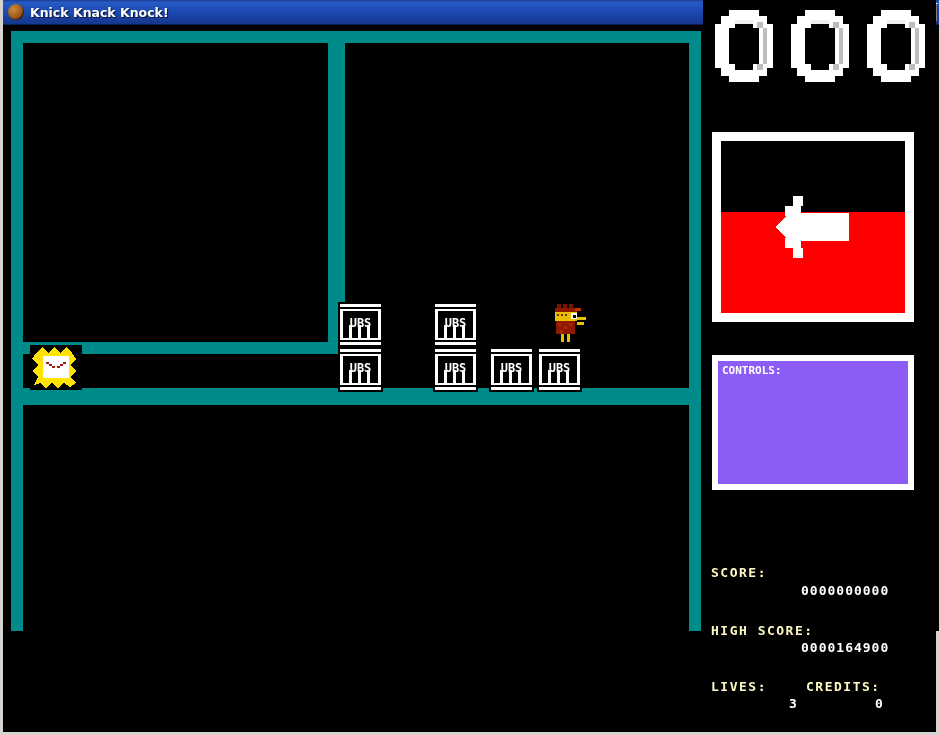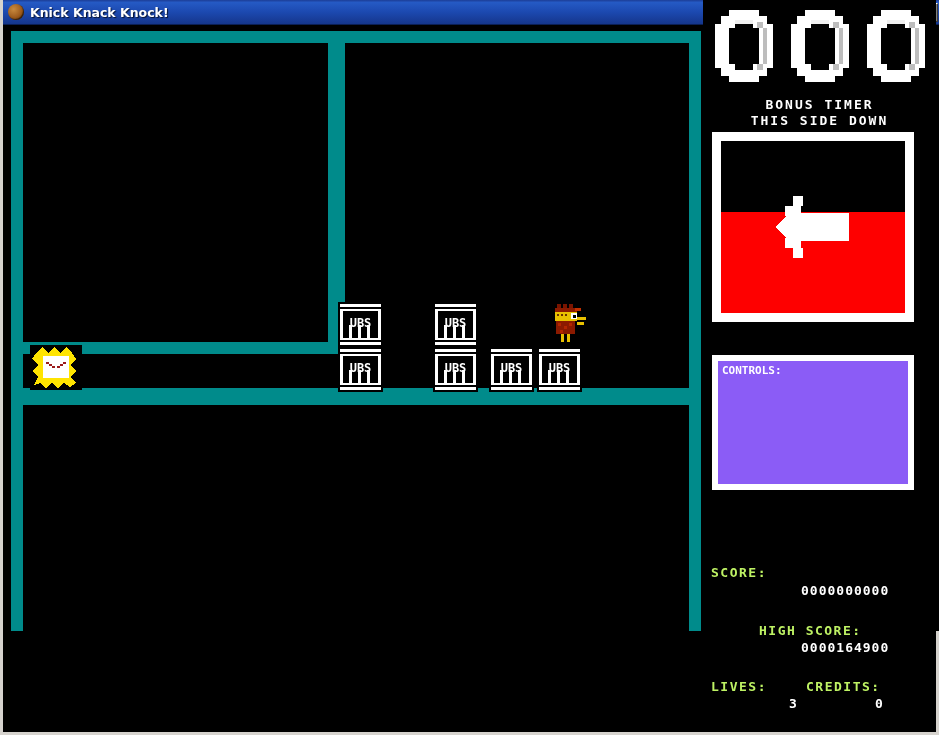--- a/index.html
+++ b/index.html
@@ -113,30 +113,30 @@
     box-sizing:border-box;padding:3px 2px 0 4px;
   }
   .ctl-line{
     color:#fff;font-family:"DejaVu Sans Mono",monospace;
     font-size:11px;font-weight:bold;line-height:14px;white-space:pre;
   }
   .ctl-center{text-align:center;}
   .ctl-left{text-align:left;}
 
   .hud-label{
-    position:absolute;color:#bef264;font-family:"DejaVu Sans Mono",monospace;
+    position:absolute;color:#fef9c3;font-family:"DejaVu Sans Mono",monospace;
     font-size:13px;font-weight:bold;letter-spacing:1.5px;white-space:pre;
   }
   .hud-value{
     position:absolute;color:#fff;font-family:"DejaVu Sans Mono",monospace;
     font-size:13px;font-weight:bold;letter-spacing:1px;white-space:pre;
   }
   #score-label      {left:8px; top:565px;}
   #score-value      {left:98px;top:583px;}
-  #highscore-label  {left:8px; top:623px;margin-left:48px;}
+  #highscore-label  {left:8px; top:623px;}
   #highscore-value  {left:98px;top:640px;}
   #lives-label      {left:8px; top:679px;}
   #lives-value      {left:86px;top:696px;}
   #credits-label    {left:103px;top:679px;text-align:center;}
   #credits-value    {left:172px;top:696px;}
 </style>
 </head>
 <body>
 
 <div id="window">
@@ -335,22 +335,20 @@
         <div><svg width="62" height="72" viewBox="0 0 31 36" shape-rendering="crispEdges">
             <rect x="0" y="0" width="31" height="36" fill="#000"></rect>
             <path d="M8 0 H23 V3 H27 V7 H30 V29 H27 V33 H23 V36 H8 V33 H4 V29 H1 V7 H4 V3 H8 Z" fill="#FFFFFF"></path>
             <path d="M11 6 H20 V9 H23 V27 H20 V30 H11 V27 H8 V9 H11 Z" fill="#000000"></path>
             <rect x="22" y="6" width="3" height="3" fill="#BDBDBD"></rect>
             <rect x="22" y="27" width="3" height="3" fill="#BDBDBD"></rect>
             <rect x="25" y="9" width="2" height="18" fill="#BDBDBD"></rect>
             <rect x="11" y="5" width="9" height="2" fill="#EFEFEF"></rect>
           </svg></div>
       </div>
-    <div id="bonus-label1">BONUS TIMER</div>
-    <div id="bonus-label2">THIS SIDE DOWN</div>
 
     <div id="arrow-panel">
       <div id="arrow-inner">
         <div id="arrow-sky"></div>
         <div id="arrow-ground"></div>
         <svg style="position:absolute;left:0;top:0;" width="184" height="172" viewBox="0 0 184 172" shape-rendering="crispEdges">
           <polygon points="55,86 80,59 80,72 128,72 128,100 80,100 80,113" fill="#FFFFFF"></polygon>
           <rect x="72" y="55" width="10" height="10" fill="#FFFFFF"></rect>
           <rect x="64" y="65" width="10" height="10" fill="#FFFFFF"></rect>
           <rect x="64" y="97" width="10" height="10" fill="#FFFFFF"></rect>

